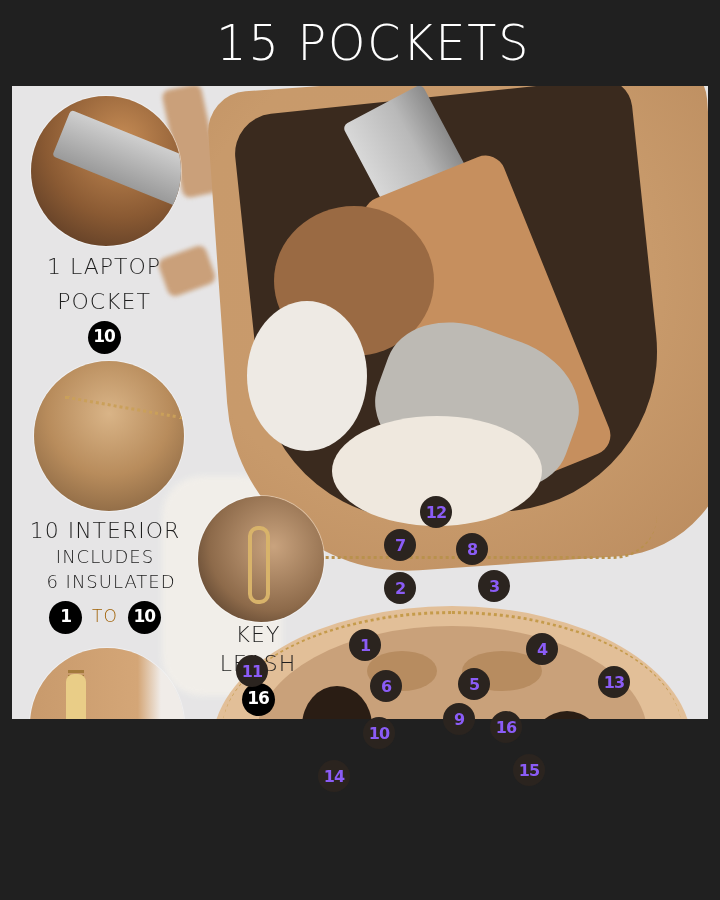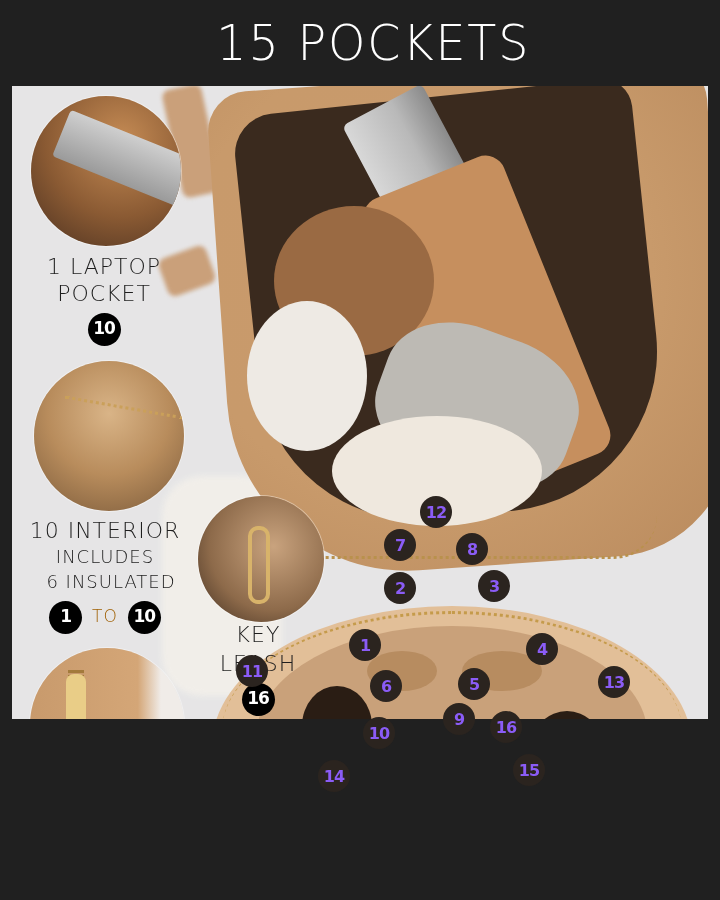--- a/index.html
+++ b/index.html
@@ -85,21 +85,21 @@
   <div class="circle c3">
       <div class="clip"></div>
     </div>
   <div class="circle c4">
       <div class="zipper"></div>
       <div class="pull"></div>
     </div>
 
   <div class="label" style="left:2px;top:168px;width:180px;font-size:22px;">
     <div>1 LAPTOP</div>
-    <div style="margin-top:2px;">POCKET</div>
+    <div style="margin-top:10px;">POCKET</div>
     <div style="margin-top:6px;"><span class="badge">10</span></div>
   </div>
 
   <div class="label" style="left:0px;top:432px;width:186px;font-size:22px;">
     <div>10 INTERIOR</div>
     <div style="font-size:18px;margin-top:4px;">INCLUDES</div>
     <div style="font-size:18px;margin-top:4px;padding-left:12px;">6 INSULATED</div>
     <div style="margin-top:8px;">
       <span class="badge">1</span><span class="to">TO</span><span class="badge">10</span>
     </div>

